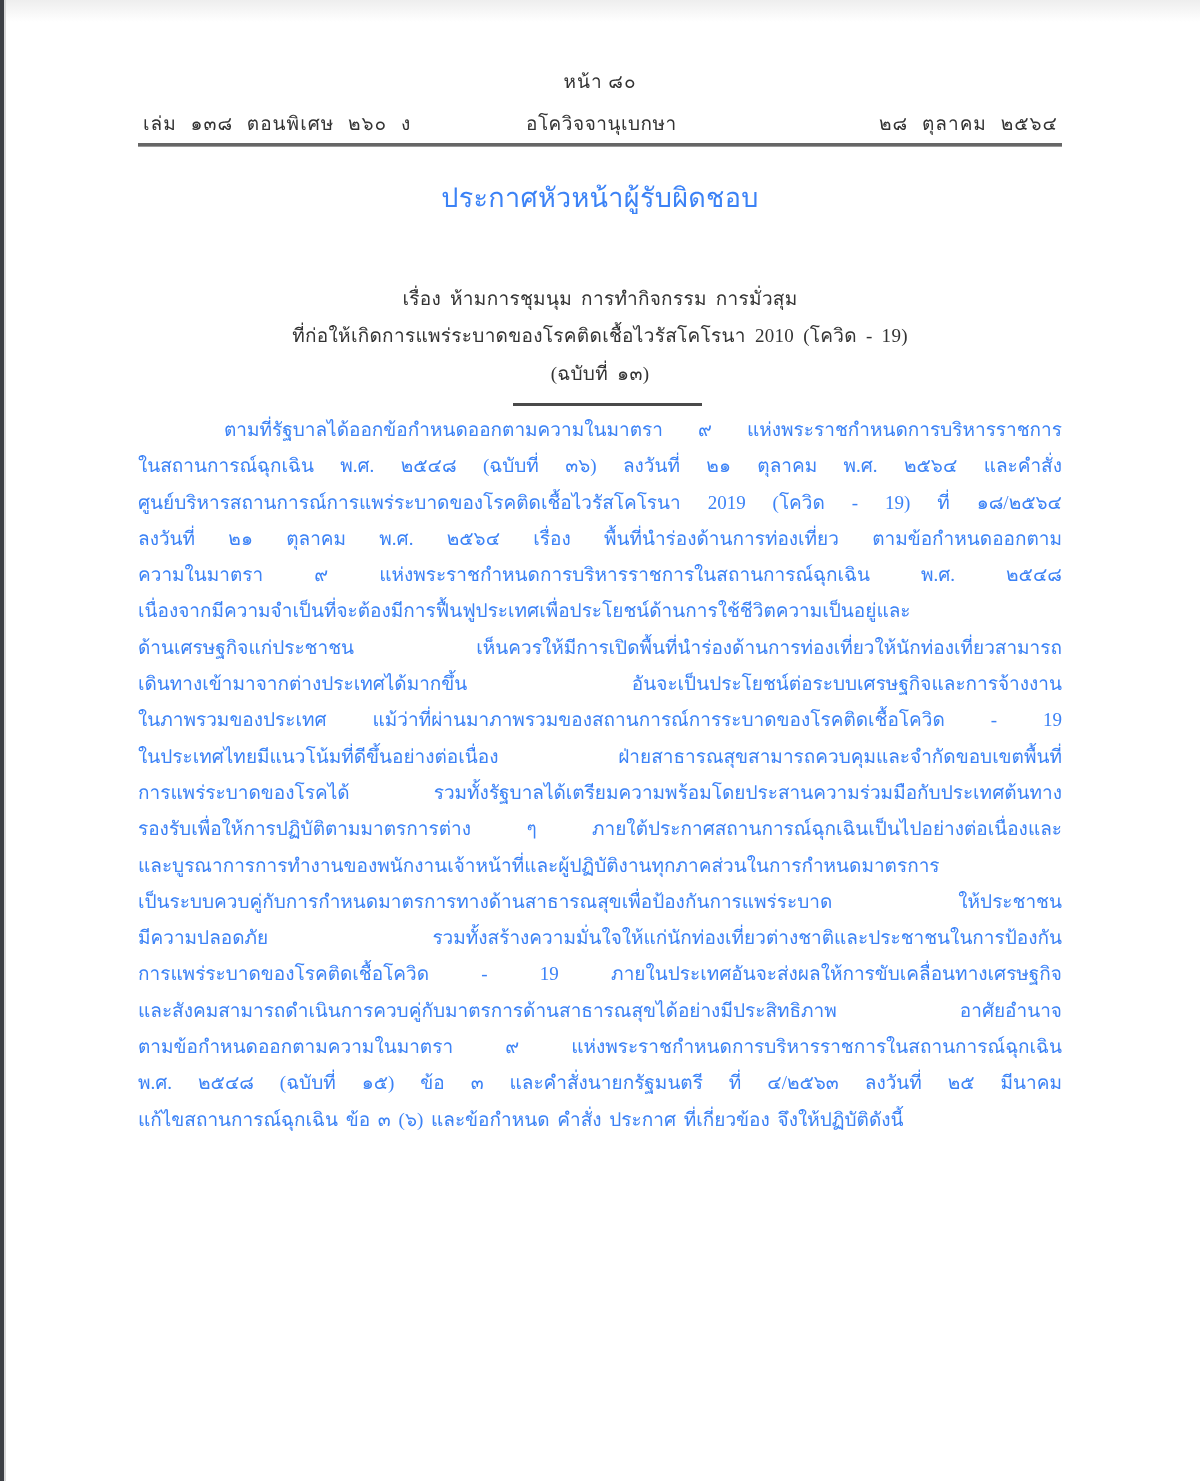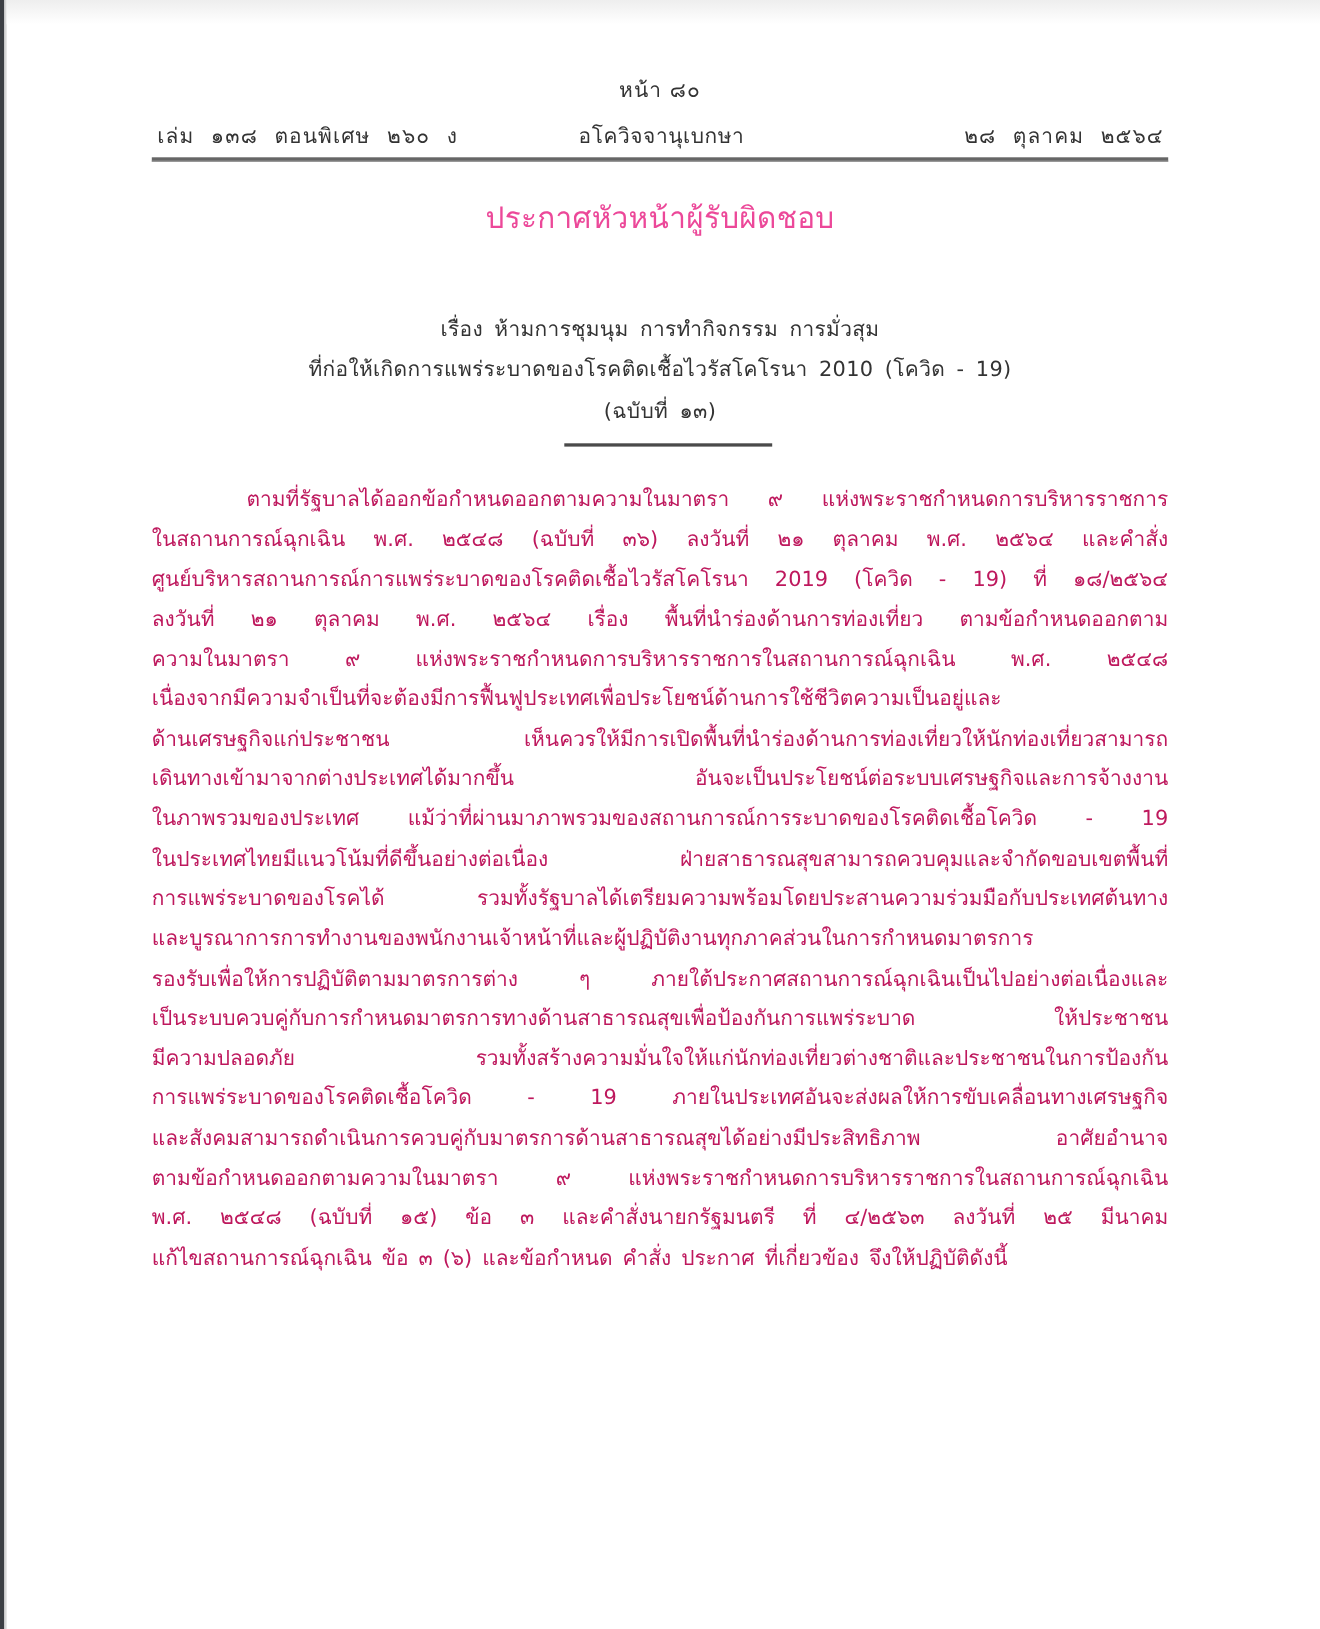--- a/index.html
+++ b/index.html
@@ -32,20 +32,21 @@
     left: 6px; top: 0;
     width: 1194px; height: 22px;
     background: linear-gradient(to bottom, #eeeeee, #ffffff);
   }
   .page {
     position: absolute;
     left: 138px;
     top: 0;
     width: 924px;
     height: 1278px;
+    font-family: Liberation Serif, serif;
   }
   .page-number {
     position: absolute;
     left: 0; width: 924px;
     top: 66px;
     text-align: center;
     font-size: 19px;
     letter-spacing: 1px;
   }
   .header-row {
@@ -64,21 +65,21 @@
     top: 143px;
     height: 3px;
     background: #666666;
     border-bottom: 1px solid #9a9a9a;
   }
   .title {
     position: absolute;
     left: 0; width: 924px;
     text-align: center;
     font-size: 27px;
-    color: #ec4899;
+    color: #3b82f6;
     letter-spacing: 0.3px;
   }
   .title-1 { top: 176px; }
   .title-2 { top: 230px; }
   .subtitle {
     position: absolute;
     left: 0; width: 924px;
     text-align: center;
     font-size: 19px;
     letter-spacing: 0.3px;
@@ -92,24 +93,24 @@
     left: 375px;
     width: 189px;
     top: 403px;
     height: 3px;
     background: #4a4a4a;
   }
   .body-text {
     position: absolute;
     left: 0;
     width: 924px;
-    top: 436px;
+    top: 412px;
     font-size: 19px;
     line-height: 36.3px;
-    color: #be185d;
+    color: #3b82f6;
   }
   .body-line {
     display: block;
     width: 924px;
     height: 36.3px;
     white-space: nowrap;
     overflow: hidden;
     text-align: justify;
     text-align-last: justify;
     word-spacing: 3px;
@@ -149,22 +150,22 @@
     <span class="body-line">ในสถานการณ์ฉุกเฉิน พ.ศ. ๒๕๔๘ (ฉบับที่ ๓๖) ลงวันที่ ๒๑ ตุลาคม พ.ศ. ๒๕๖๔ และคำสั่ง</span>
     <span class="body-line">ศูนย์บริหารสถานการณ์การแพร่ระบาดของโรคติดเชื้อไวรัสโคโรนา 2019 (โควิด - 19) ที่ ๑๘/๒๕๖๔</span>
     <span class="body-line">ลงวันที่ ๒๑ ตุลาคม พ.ศ. ๒๕๖๔ เรื่อง พื้นที่นำร่องด้านการท่องเที่ยว ตามข้อกำหนดออกตาม</span>
     <span class="body-line">ความในมาตรา ๙ แห่งพระราชกำหนดการบริหารราชการในสถานการณ์ฉุกเฉิน พ.ศ. ๒๕๔๘</span>
     <span class="body-line">เนื่องจากมีความจำเป็นที่จะต้องมีการฟื้นฟูประเทศเพื่อประโยชน์ด้านการใช้ชีวิตความเป็นอยู่และ</span>
     <span class="body-line">ด้านเศรษฐกิจแก่ประชาชน เห็นควรให้มีการเปิดพื้นที่นำร่องด้านการท่องเที่ยวให้นักท่องเที่ยวสามารถ</span>
     <span class="body-line">เดินทางเข้ามาจากต่างประเทศได้มากขึ้น อันจะเป็นประโยชน์ต่อระบบเศรษฐกิจและการจ้างงาน</span>
     <span class="body-line">ในภาพรวมของประเทศ แม้ว่าที่ผ่านมาภาพรวมของสถานการณ์การระบาดของโรคติดเชื้อโควิด - 19</span>
     <span class="body-line">ในประเทศไทยมีแนวโน้มที่ดีขึ้นอย่างต่อเนื่อง ฝ่ายสาธารณสุขสามารถควบคุมและจำกัดขอบเขตพื้นที่</span>
     <span class="body-line">การแพร่ระบาดของโรคได้ รวมทั้งรัฐบาลได้เตรียมความพร้อมโดยประสานความร่วมมือกับประเทศต้นทาง</span>
+    <span class="body-line">รองรับเพื่อให้การปฏิบัติตามมาตรการต่าง ๆ ภายใต้ประกาศสถานการณ์ฉุกเฉินเป็นไปอย่างต่อเนื่องและ</span>
     <span class="body-line">และบูรณาการการทำงานของพนักงานเจ้าหน้าที่และผู้ปฏิบัติงานทุกภาคส่วนในการกำหนดมาตรการ</span>
-    <span class="body-line">รองรับเพื่อให้การปฏิบัติตามมาตรการต่าง ๆ ภายใต้ประกาศสถานการณ์ฉุกเฉินเป็นไปอย่างต่อเนื่องและ</span>
     <span class="body-line">เป็นระบบควบคู่กับการกำหนดมาตรการทางด้านสาธารณสุขเพื่อป้องกันการแพร่ระบาด ให้ประชาชน</span>
     <span class="body-line">มีความปลอดภัย รวมทั้งสร้างความมั่นใจให้แก่นักท่องเที่ยวต่างชาติและประชาชนในการป้องกัน</span>
     <span class="body-line">การแพร่ระบาดของโรคติดเชื้อโควิด - 19 ภายในประเทศอันจะส่งผลให้การขับเคลื่อนทางเศรษฐกิจ</span>
     <span class="body-line">และสังคมสามารถดำเนินการควบคู่กับมาตรการด้านสาธารณสุขได้อย่างมีประสิทธิภาพ อาศัยอำนาจ</span>
     <span class="body-line">ตามข้อกำหนดออกตามความในมาตรา ๙ แห่งพระราชกำหนดการบริหารราชการในสถานการณ์ฉุกเฉิน</span>
     <span class="body-line">พ.ศ. ๒๕๔๘ (ฉบับที่ ๑๕) ข้อ ๓ และคำสั่งนายกรัฐมนตรี ที่ ๔/๒๕๖๓ ลงวันที่ ๒๕ มีนาคม</span>
     <span class="body-line last">แก้ไขสถานการณ์ฉุกเฉิน ข้อ ๓ (๖) และข้อกำหนด คำสั่ง ประกาศ ที่เกี่ยวข้อง จึงให้ปฏิบัติดังนี้</span>
   </div>
 
 </div>

